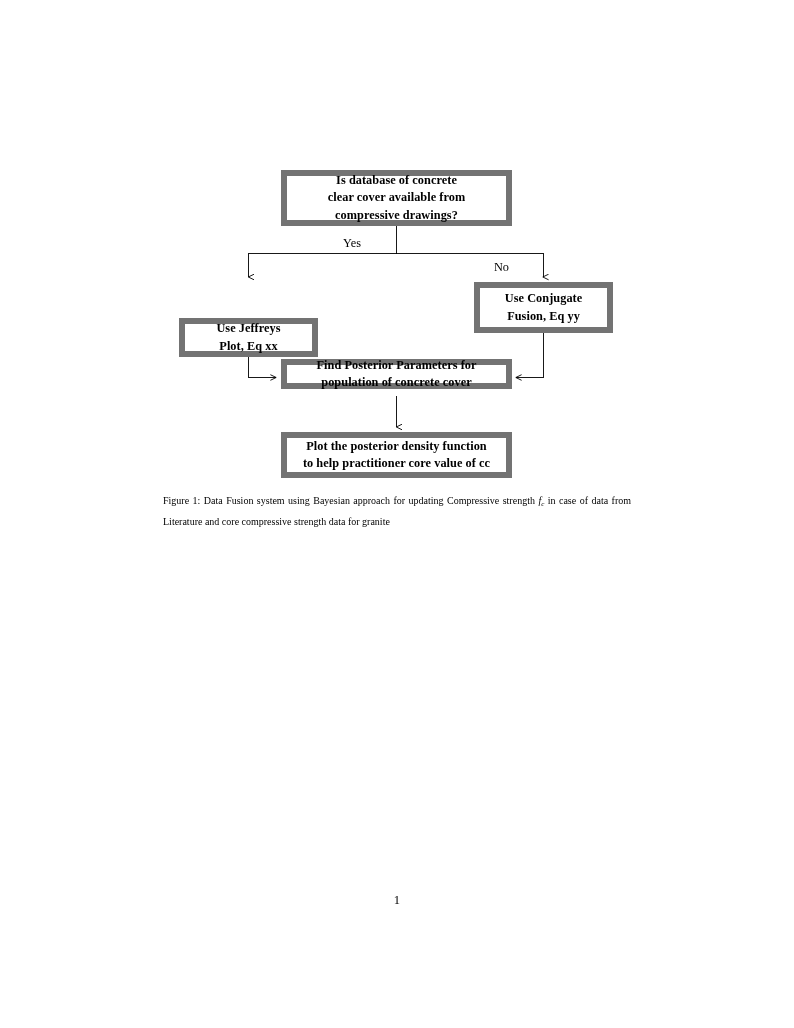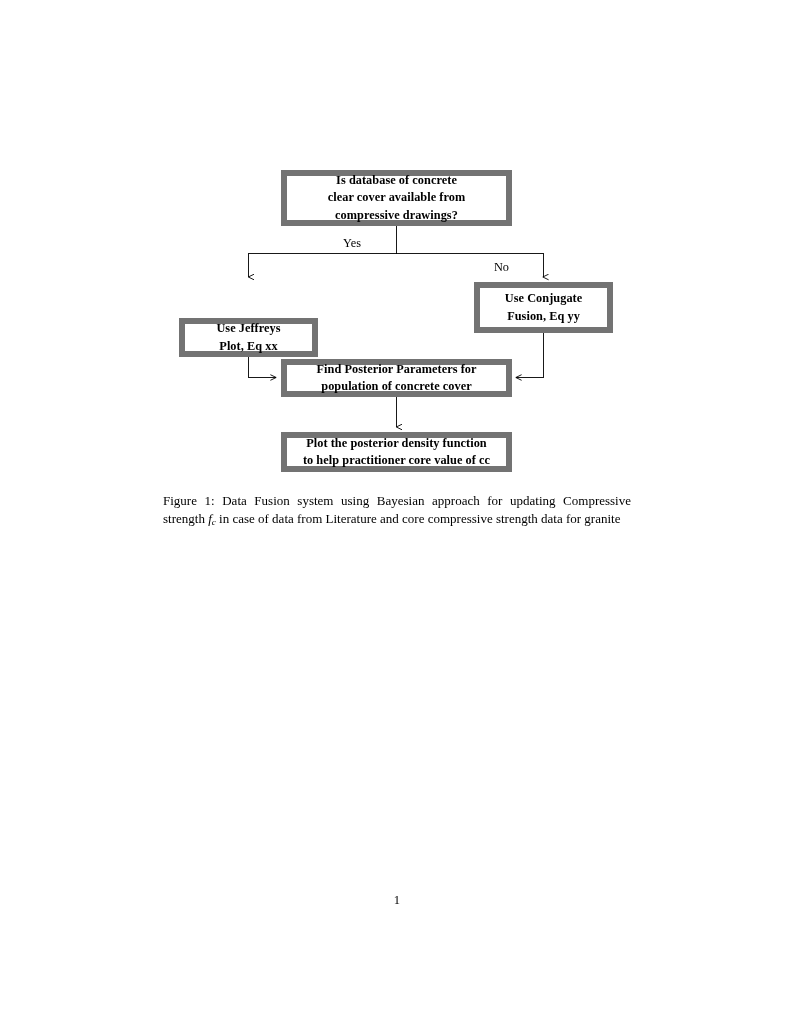--- a/index.html
+++ b/index.html
@@ -58,21 +58,21 @@
     text-align: right;
     white-space: nowrap;
   }
 
   
   #caption {
     position: absolute;
     left: 163px;
     top: 492px;
     width: 468px;
-    font-size: 13px;
+    font-size: 10px;
     line-height: 18.2px;
     text-align: justify;
     text-justify: inter-word;
     hyphens: manual;
   }
   #caption .mathit {
     font-style: italic;
     font-family: "Liberation Serif", "DejaVu Serif", serif;
   }
   #caption .mathit sub {
@@ -139,26 +139,26 @@
     <div class="node-box" style="left:179px; top:282px; width:139px; height:39px;margin-top:36px;">
       <span class="ln">Use Jeffreys</span>
       <span class="ln">Plot, Eq xx</span>
     </div>
 
     <div class="node-box" style="left:474px; top:282px; width:139px; height:51px;">
       <span class="ln">Use Conjugate</span>
       <span class="ln">Fusion, Eq yy</span>
     </div>
 
-    <div class="node-box" style="left:281px; top:359px; width:231px; height:38px;">
+    <div class="node-box" style="left:281px; top:359px; width:231px; height:30px;">
       <span class="ln">Find Posterior Parameters for</span>
       <span class="ln">population of concrete cover</span>
     </div>
 
-    <div class="node-box" style="left:281px; top:432px; width:231px; height:40px;">
+    <div class="node-box" style="left:281px; top:432px; width:231px; height:46px;">
       <span class="ln">Plot the posterior density function</span>
       <span class="ln">to help practitioner core value of cc</span>
     </div>
 
   </div>
 
   <div id="caption"><span>Figure 1:</span><span> Data Fusion system using Bayesian approach for updating Com­pressive strength </span><span class="mathit"><span>f</span><sub>c</sub></span><span> in case of data from Literature and core compressive strength data for granite</span></div>
 
   <div id="folio">1</div>
 

